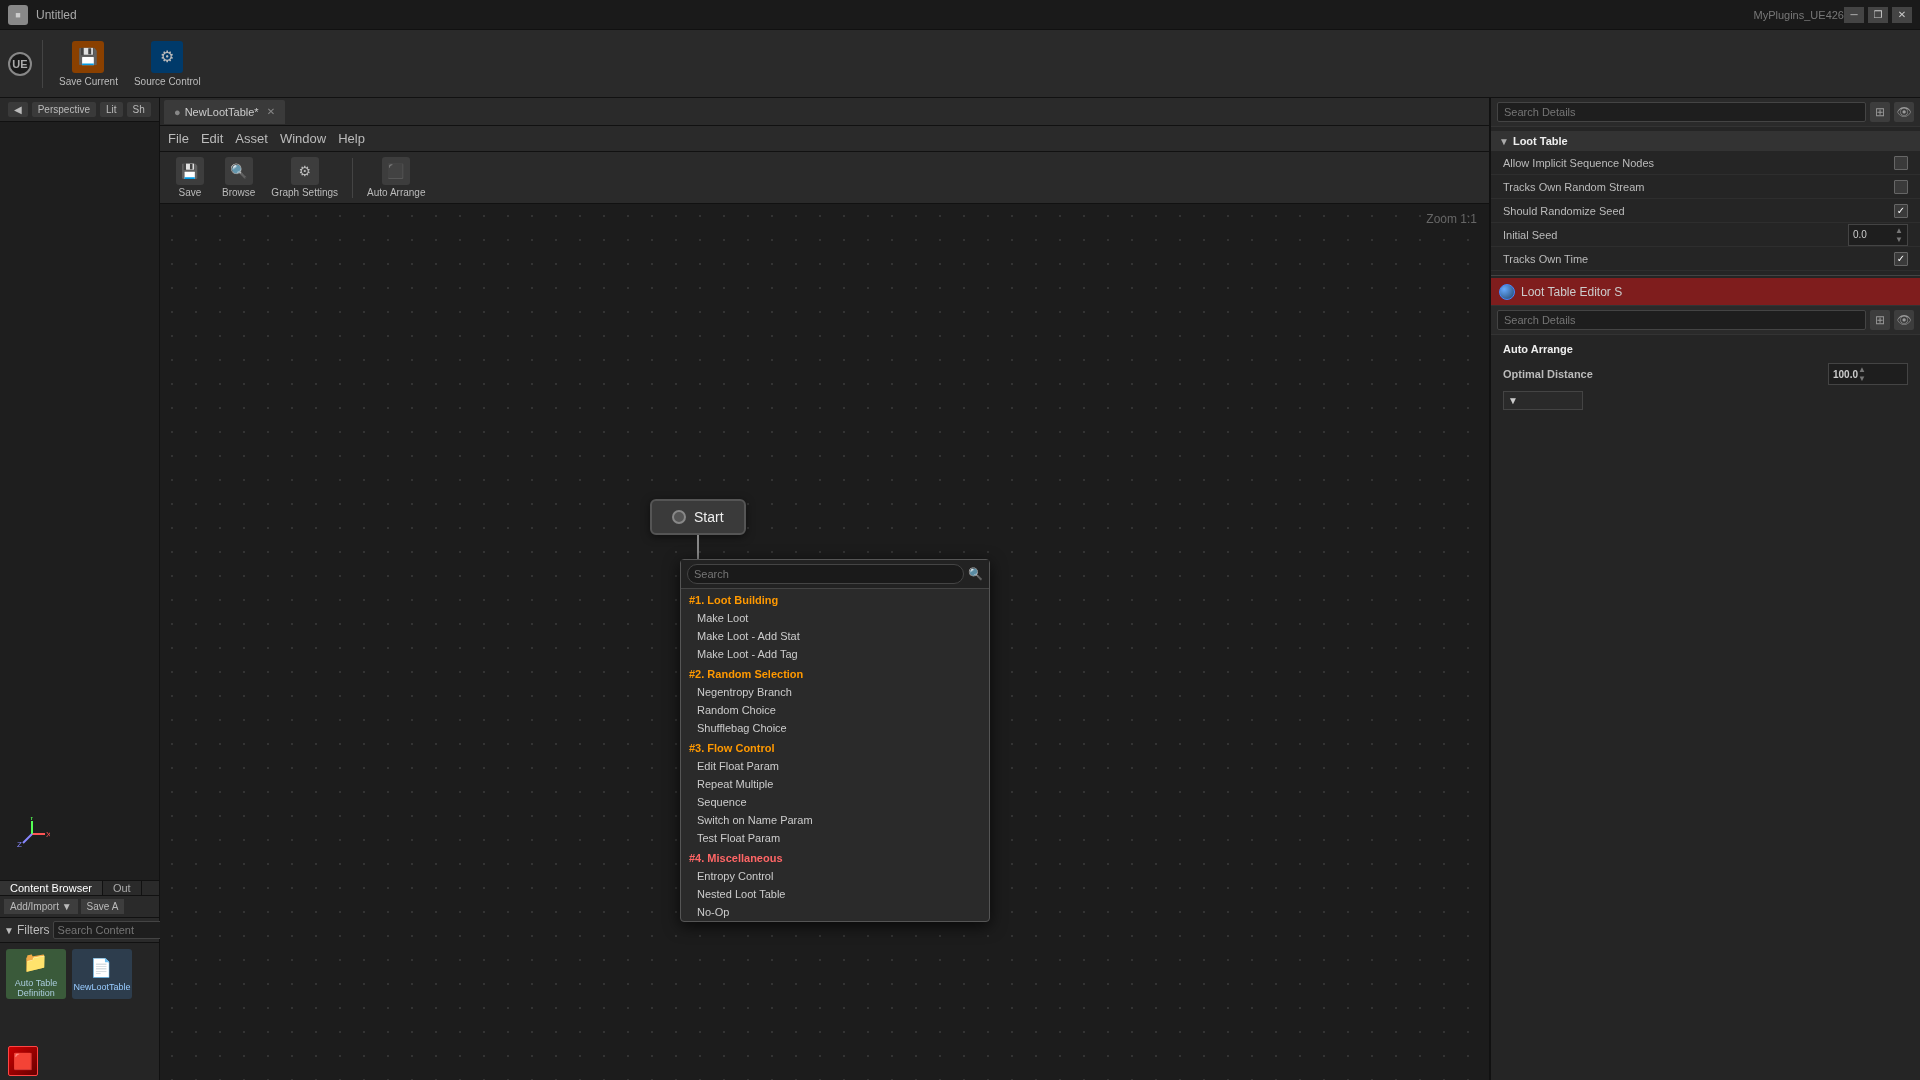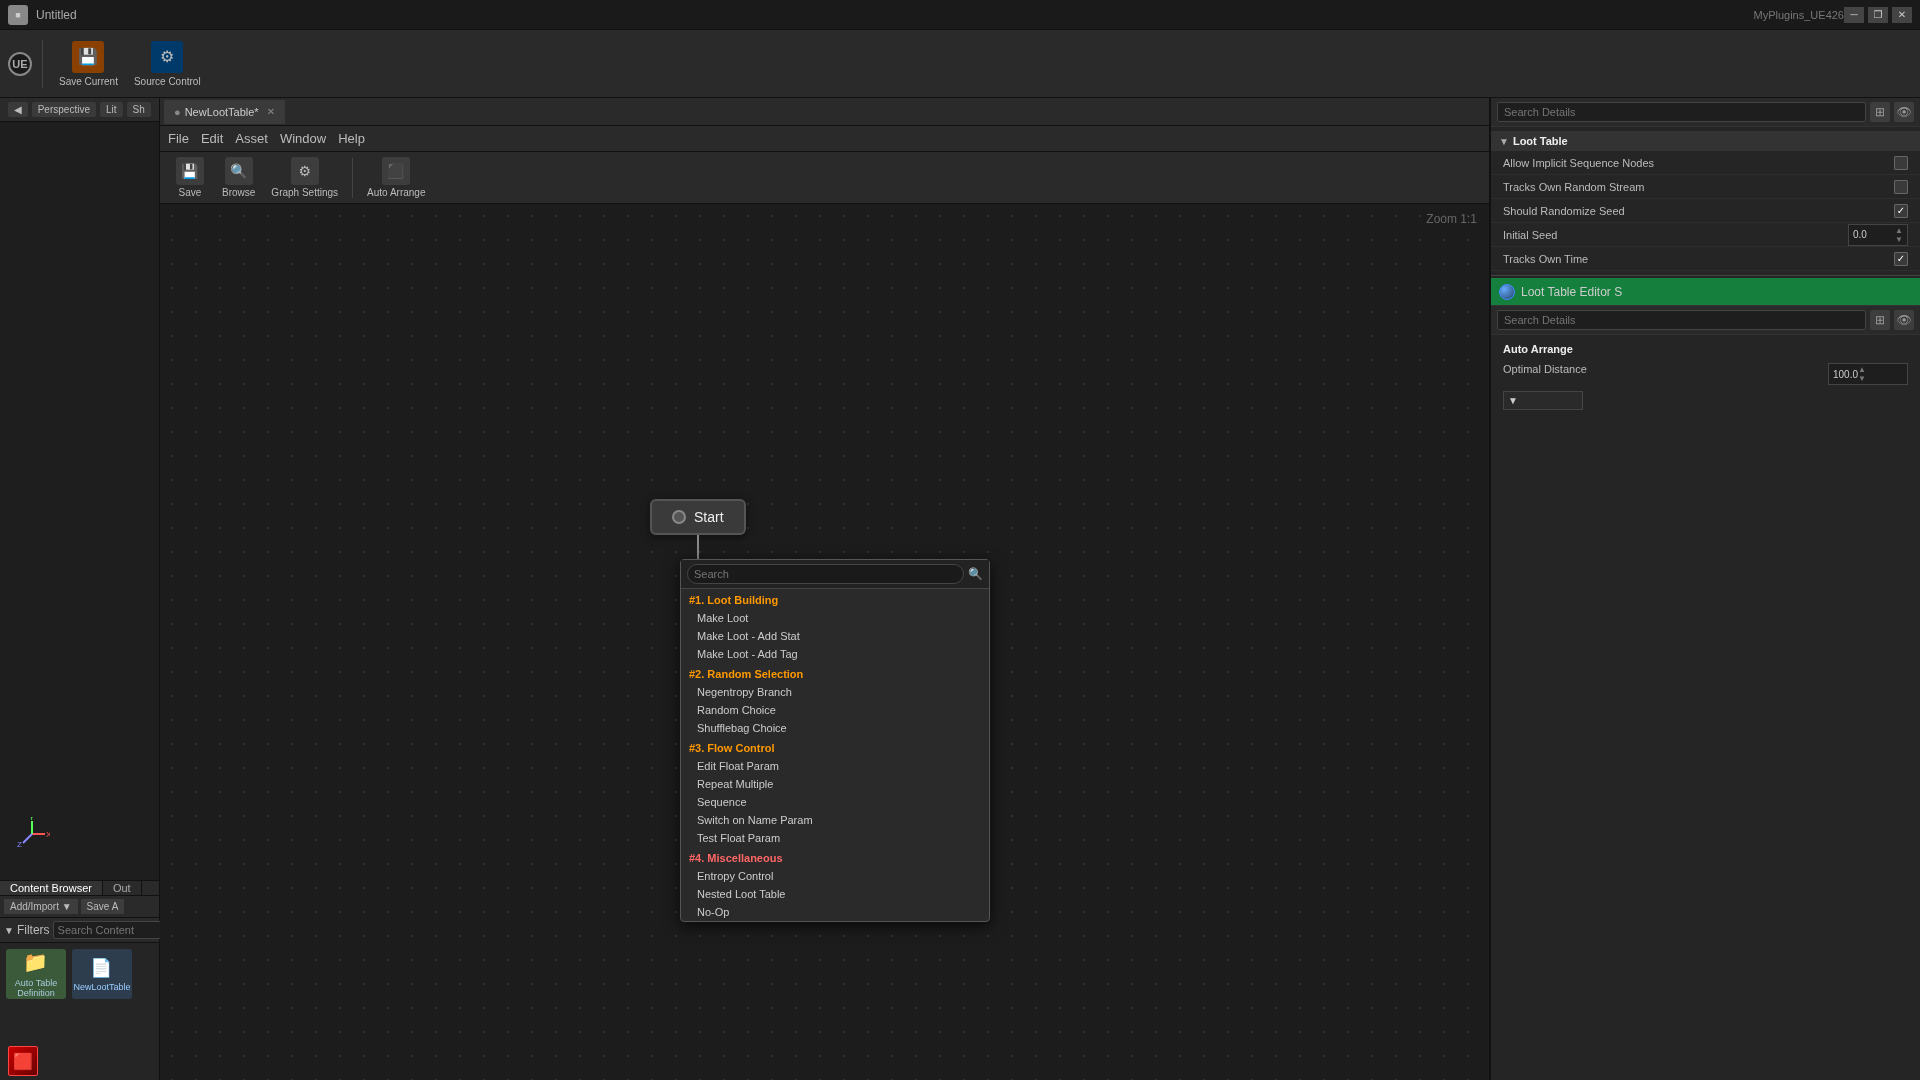--- a/index.html
+++ b/index.html
@@ -365,21 +365,21 @@
     }
     .num-arrows { display: flex; flex-direction: column; }
     .num-arrow { font-size: 8px; color: #777; cursor: pointer; line-height: 9px; }
 
     
     #second-details {
       border-top: 1px solid #444; padding-top: 2px;
     }
     #second-header {
       display: flex; align-items: center;
-      background: #15803d; height: 28px;
+      background: #7f1d1d; height: 28px;
       padding: 0 8px; gap: 6px;
       border-bottom: 1px solid #333;
     }
     .planet-icon {
       width: 16px; height: 16px;
       border-radius: 50%;
       background: radial-gradient(circle at 30% 30%, #6af, #246);
       border: 1px solid #48f;
     }
     #second-search {
@@ -393,22 +393,23 @@
       border-radius: 2px;
     }
     #auto-arrange-section {
       padding: 8px 12px;
     }
     .aa-header {
       color: #eee; font-size: 11px; font-weight: bold;
       margin-bottom: 6px;
     }
     .aa-row {
-      display: flex; align-items: flex-start;
+      display: flex; align-items: center;
       padding: 2px 0;
+      font-weight: bold;
     }
     .aa-label { flex: 1; color: #bbb; font-size: 11px; }
     .aa-input {
       display: flex; align-items: center;
       background: #1e1e1e; border: 1px solid #444;
       padding: 1px 4px; font-size: 10px; color: #ccc;
       width: 80px;
     }
     .aa-dropdown {
       width: 80px; background: #2a2a2a; border: 1px solid #444;

